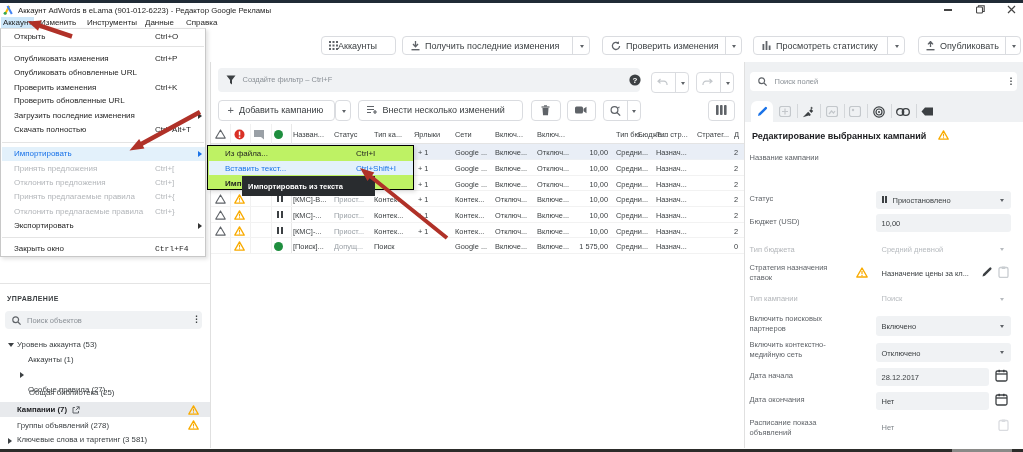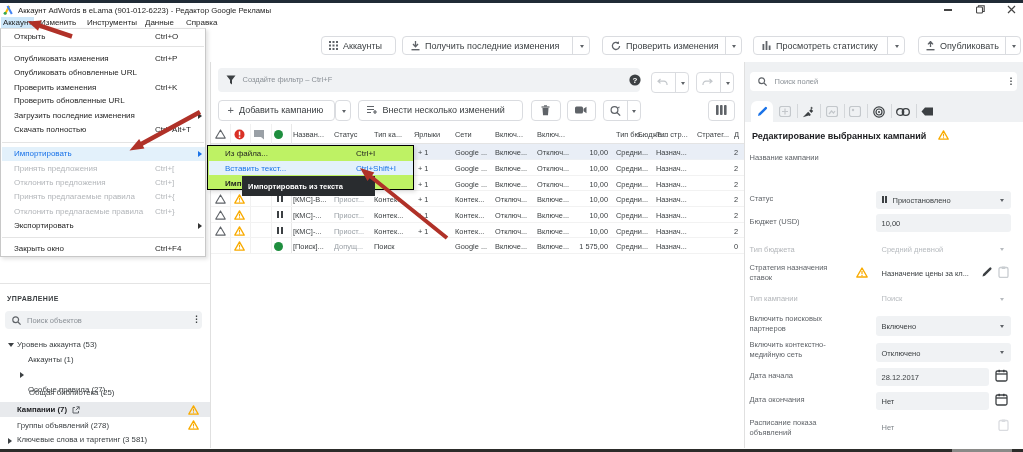--- a/index.html
+++ b/index.html
@@ -56,21 +56,21 @@
         <rect x="3.5" y="0" width="2" height="2"></rect>
         <rect x="7" y="0" width="2" height="2"></rect>
     <rect x="0" y="3.5" width="2" height="2"></rect>
         <rect x="3.5" y="3.5" width="2" height="2"></rect>
         <rect x="7" y="3.5" width="2" height="2"></rect>
     <rect x="0" y="7" width="2" height="2"></rect>
         <rect x="3.5" y="7" width="2" height="2"></rect>
         <rect x="7" y="7" width="2" height="2"></rect>
       </g>
   </svg>
-  <span style="margin-left:5px;">Аккаунты</span>
+  <span style="">Аккаунты</span>
 </div>
 <div class="btn" style="left:402px;top:36px;width:188px;height:19px;">
   <svg style="margin-left:8px;" width="9" height="10" viewBox="0 0 9 10">
     <path d="M4.5 0 V5.2 M2 3 L4.5 5.8 L7 3" stroke="#5f6368" stroke-width="1.3" fill="none"></path>
     <rect x="0.5" y="8" width="8" height="1.4" fill="#5f6368"></rect>
   </svg>
   <span style="margin-left:5px;">Получить последние изменения</span>
   <div style="position:absolute;right:16px;top:0;bottom:0;width:1px;background:#dadce0;"></div>
   <div style="position:absolute;right:5.5px;top:8px;" class="caret"></div>
 </div>
@@ -533,21 +533,21 @@
   <div class="mi dis" style="top:149.4px;">Отклонить предложения</div>
     <div class="sc dis" style="top:149.4px;">Ctrl+]</div>
   <div class="mi dis" style="top:163.3px;">Принять предлагаемые правила</div>
     <div class="sc dis" style="top:163.3px;">Ctrl+{</div>
   <div class="mi dis" style="top:177.6px;">Отклонить предлагаемые правила</div>
     <div class="sc dis" style="top:177.6px;">Ctrl+}</div>
   <div class="mi" style="top:191.5px;">Экспортировать</div>
   <div class="abs" style="left:197px;top:193.5px;width:0;height:0;border-top:3px solid transparent;border-bottom:3px solid transparent;border-left:4px solid #333;"></div>
   <div class="sep" style="top:207.5px;"></div>
   <div class="mi" style="top:214.6px;">Закрыть окно</div>
-    <div class="sc" style="top:214.6px;">Ctrl+F4</div>
+    <div class="sc" style="top:214.6px;font-family:Liberation Mono, monospace;">Ctrl+F4</div>
 </div>
 
 <div class="abs" style="left:207px;top:145px;width:207px;height:45px;background:#bef264;border:1px solid #000000;box-shadow:2px 2px 4px rgba(0,0,0,.12);z-index:45;text-decoration:underline;">
   <div class="abs" style="left:17px;top:3.1px;font-size:8px;color:#1f1f1f;">Из файла...</div>
   <div class="abs" style="left:148px;top:3.1px;font-size:8px;color:#1f1f1f;">Ctrl+I</div>
   <div class="abs" style="left:1px;top:15px;width:204px;height:14px;background:#e3f1fb;"></div>
   <div class="abs" style="left:17px;top:17.5px;font-size:8px;color:#1a73e8;">Вставить текст...</div>
   <div class="abs" style="left:148px;top:17.5px;font-size:8px;color:#1a73e8;">Ctrl+Shift+I</div>
   <div class="abs" style="left:17px;top:32.5px;font-size:8px;color:#1f1f1f;font-weight:bold;">Импо</div>
 </div>

